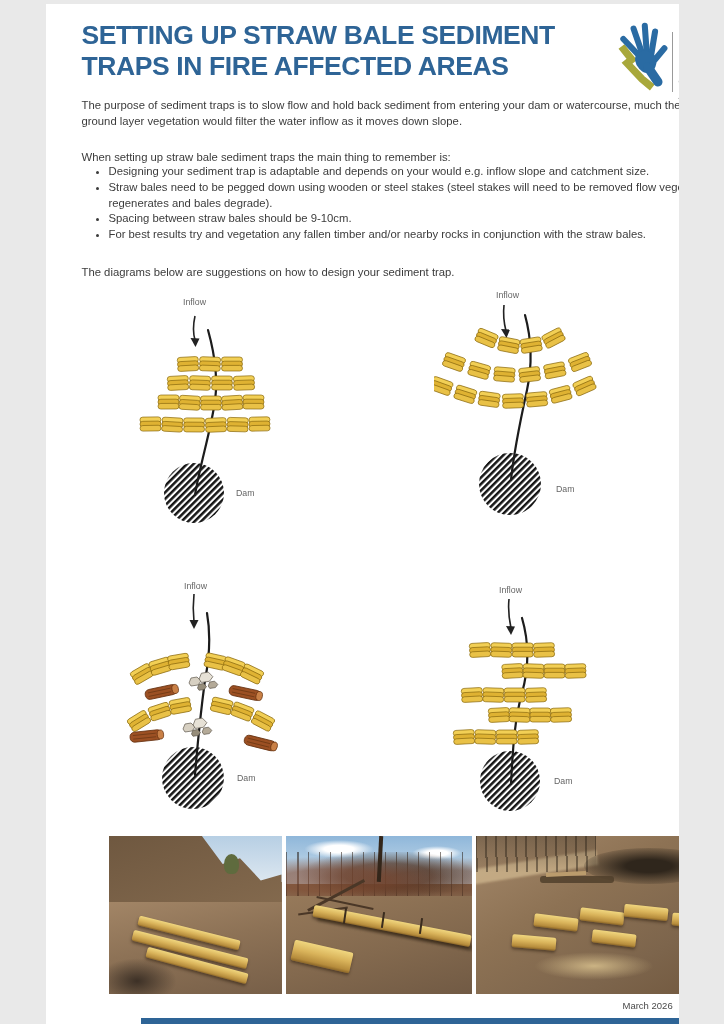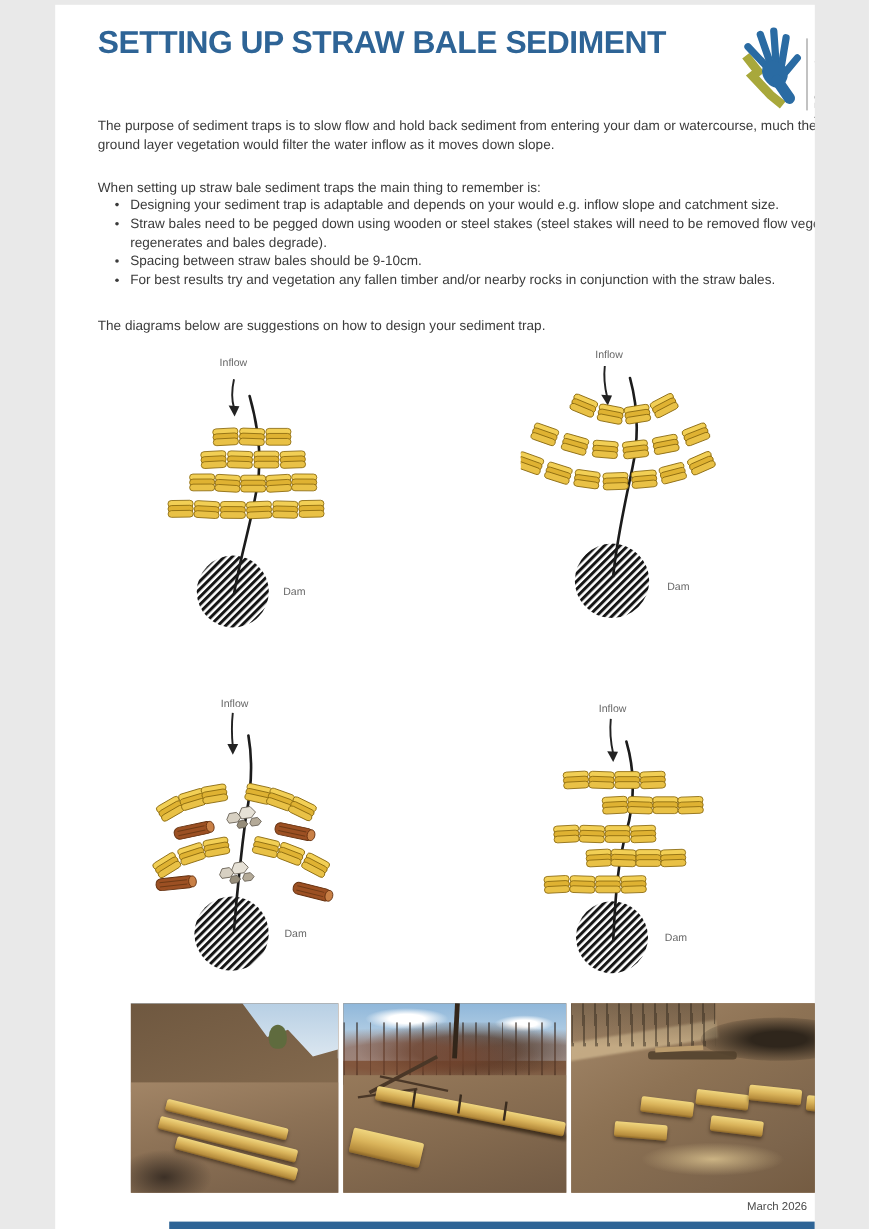--- a/index.html
+++ b/index.html
@@ -38,20 +38,21 @@
   .footer-date{position:absolute;left:577px;top:996px;font-size:9.5px;color:#4a4a4a;}
   .accent-bar{position:absolute;left:95px;right:0;bottom:0;height:10px;background:#2e6496;}
 </style>
 </head>
 <body>
 
 <div class="page">
 
   <div class="title">
     <span>SETTING UP STRAW BALE SEDIMENT</span><br>
+    <span>TRAPS IN FIRE AFFECTED AREAS</span>
   </div>
 
   <div class="logo">
     <svg class="hand" viewBox="0 0 60 80" width="56" height="75">
       <path d="M8,26 L19,40 L14,44 L30,61 L41,70" stroke="#a8a83b" stroke-width="8" fill="none"></path>
       <g stroke="#2a6ba3" stroke-width="6.5" stroke-linecap="round">
         <line x1="27" y1="36" x2="10" y2="18"></line>
         <line x1="30" y1="33" x2="21" y2="7"></line>
         <line x1="35" y1="32" x2="33" y2="4"></line>
         <line x1="40" y1="34" x2="44" y2="10"></line>

